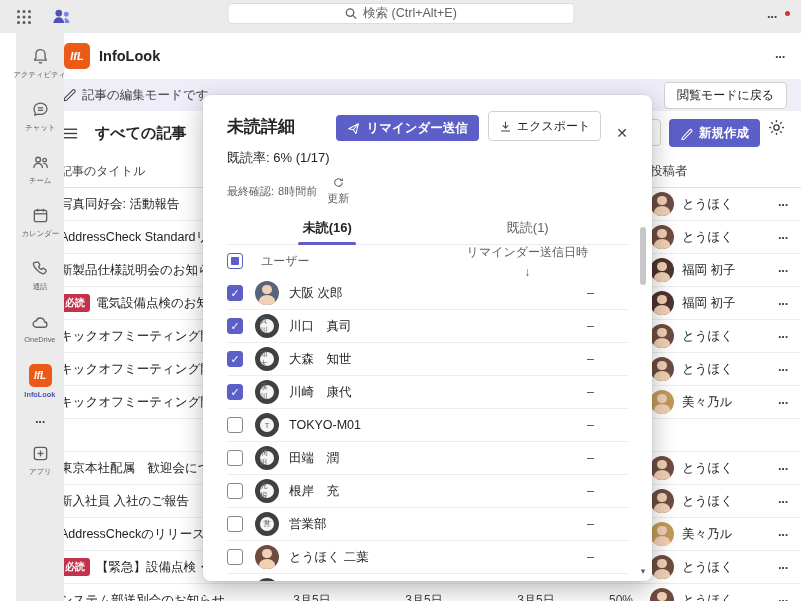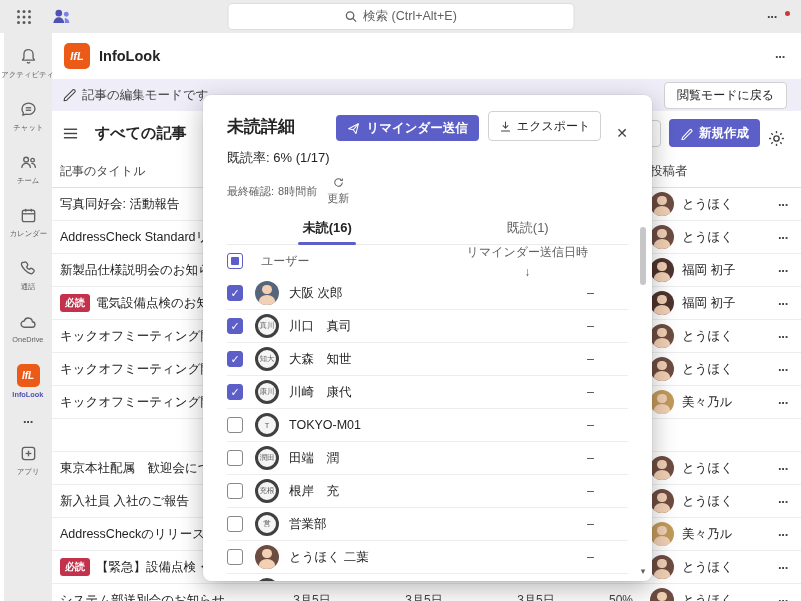--- a/index.html
+++ b/index.html
@@ -3,50 +3,50 @@
 <meta charset="utf-8">
 <style>
   * { margin:0; padding:0; box-sizing:border-box; }
   body { font-family:"Liberation Sans","DejaVu Sans",sans-serif; background:#fff; }
   .screen { position:relative; width:801px; height:601px; background:#fff; overflow:hidden; color:#242424; }
 
   
   .top-bar { position:absolute; top:0; left:0; right:0; height:33px; background:#ebebeb; display:flex; align-items:center; z-index:5; }
   .waffle { width:48px; display:flex; justify-content:center; cursor:pointer; }
   .teams-logo { width:22px; height:22px; margin-left:2px; }
-  .search-box { position:absolute; left:50%; top:4px; transform:translateX(-50%); width:345px; height:25px; background:#fff; border-radius:4px; display:flex; align-items:center; justify-content:center; gap:6px; color:#616161; font-size:12.5px; box-shadow:0 0 0 1px rgba(0,0,0,0.06); }
+  .search-box { position:absolute; left:50%; top:4px; transform:translateX(-50%); width:345px; height:19px; background:#fff; border-radius:4px; display:flex; align-items:center; justify-content:center; gap:6px; color:#616161; font-size:12.5px; box-shadow:0 0 0 1px rgba(0,0,0,0.06); }
   .topbar-right { position:absolute; right:10px; top:0; height:33px; display:flex; align-items:center; gap:14px; }
   .dots { color:#424242; font-weight:bold; letter-spacing:-1px; font-size:13px; }
   .avatar-photo { position:relative; border-radius:50%; overflow:hidden; flex:none; }
   .avatar-photo::before { content:""; position:absolute; top:16%; left:31%; width:38%; height:38%; border-radius:50%; background:#f1d0b4; }
   .avatar-photo::after { content:""; position:absolute; top:60%; left:17%; width:66%; height:52%; border-radius:50% 50% 0 0; background:#f1d0b4; }
   .me-avatar { width:25px; height:25px; background:#6d4c41; }
   .presence { position:absolute; right:-1px; bottom:-1px; width:9px; height:9px; border-radius:50%; background:#d13438; border:2px solid #ebebeb; z-index:2; }
 
   
-  .rail { position:absolute; top:33px; left:4px; width:48px; bottom:0; background:#ebebeb; display:flex; flex-direction:column; align-items:center; padding-top:4px; z-index:4; }
+  .rail { position:absolute; top:33px; left:16px; width:48px; bottom:0; background:#ebebeb; display:flex; flex-direction:column; align-items:center; padding-top:4px; z-index:4; }
   .rail-item { width:48px; height:53px; display:flex; flex-direction:column; align-items:center; justify-content:center; gap:3px; color:#616161; cursor:pointer; }
   .rail-item .cap { font-size:8px; white-space:nowrap; transform:scale(.92); color:#616161; }
   .rail-item.active .cap { color:#4f52b2; font-weight:bold; }
   .rail-item.small { height:26px; }
   .il-logo { display:flex; align-items:center; justify-content:center; background:#eb5a17; color:#fff; font-style:italic; font-weight:bold; border-radius:5px; }
   .il-logo.r { width:23px; height:23px; font-size:10px; }
   .il-logo.h { width:26px; height:26px; font-size:11px; }
 
   
   .main { position:absolute; top:33px; left:48px; right:0; bottom:0; background:#fff; }
   .app-header { height:46px; display:flex; align-items:center; padding:0 16px; }
   .app-title { font-size:14.5px; font-weight:bold; margin-left:9px; }
   .app-header .dots { margin-left:auto; }
   .edit-bar { height:32px; background:#efedf8; display:flex; align-items:center; padding:0 14px; }
   .edit-msg { font-size:12.5px; color:#424242; margin-left:6px; }
   .btn-outline { margin-left:auto; background:#fff; border:1px solid #d1d1d1; border-radius:4px; font-size:12px; color:#242424; padding:4px 12px; cursor:pointer; font-family:inherit; }
   .toolbar { height:44px; display:flex; align-items:center; padding:0 16px 0 14px; gap:8px; }
   .view-title { font-size:15px; font-weight:bold; margin-left:8px; }
-  .toolbar-right { margin-left:auto; display:flex; align-items:flex-end; gap:8px; }
+  .toolbar-right { margin-left:auto; display:flex; align-items:flex-start; gap:8px; }
   .dd-stub { width:90px; height:27px; border:1px solid #d1d1d1; border-radius:4px; background:#fff; display:flex; align-items:center; justify-content:flex-end; padding-right:9px; cursor:pointer; }
   .btn-primary { background:#5b5fc7; color:#fff; border:none; border-radius:4px; height:28px; padding:0 11px; font-size:12.5px; display:inline-flex; align-items:center; gap:6px; cursor:pointer; font-family:inherit; font-weight:bold; }
 
   
   .tbl-head, .art-row { display:flex; align-items:center; }
   .tbl-head { height:33px; border-bottom:1px solid #e0e0e0; color:#424242; font-size:12px; }
   .art-row { height:33px; border-bottom:1px solid #ededed; font-size:12.5px; cursor:pointer; }
   .c-title { flex:1 1 auto; min-width:0; padding-left:12px; display:flex; align-items:center; white-space:nowrap; overflow:hidden; }
   .c-mid { width:112px; text-align:center; font-size:12px; color:#424242; flex:none; }
   .c-pct { width:58px; text-align:center; font-size:12px; color:#424242; flex:none; }
@@ -71,21 +71,21 @@
   .m-tab.active::after { content:""; position:absolute; left:50%; transform:translateX(-50%); bottom:-1px; width:58px; height:3px; background:#5b5fc7; border-radius:3px; }
   .m-list-head { height:32px; display:flex; align-items:center; font-size:12px; color:#616161; }
   .m-list-head .col-user { margin-left:18px; }
   .m-list-head .col-rem { margin-left:auto; padding-right:40px; display:flex; gap:4px; align-items:center;flex-direction:column; }
   .cbx { width:16px; height:16px; border:1px solid #8a8886; border-radius:3px; background:#fff; flex:none; position:relative; cursor:pointer; }
   .cbx.checked { background:#5b5fc7; border-color:#5b5fc7; }
   .cbx.checked::after { content:"✓"; position:absolute; left:2.5px; top:0.5px; color:#fff; font-size:11px; }
   .cbx.partial { border-color:#5b5fc7; }
   .cbx.partial::after { content:""; position:absolute; left:3px; top:3px; width:8px; height:8px; background:#5b5fc7; border-radius:1px; }
   .m-row { height:33px; display:flex; align-items:center; border-bottom:1px solid #ededed; font-size:12.5px; }
-  .m-avatar-i { width:24px; height:24px; border-radius:50%; background:#f5f5f5; border:3px solid #404040; color:#616161; font-size:7.5px; display:flex; align-items:center; justify-content:center; margin-left:12px; flex:none; }
+  .m-avatar-i { width:24px; height:24px; border-radius:50%; background:#f5f5f5; border:5px solid #404040; color:#616161; font-size:7.5px; display:flex; align-items:center; justify-content:center; margin-left:12px; flex:none; }
   .m-avatar-p { width:24px; height:24px; margin-left:12px; }
   .m-name { margin-left:10px; white-space:nowrap; }
   .m-dash { margin-left:auto; padding-right:34px; color:#424242; }
   .m-scroll { position:absolute; right:4px; top:128px; bottom:22px; width:10px; }
   .m-thumb { position:absolute; top:4px; left:2px; width:6px; height:58px; background:#c7c7c7; border-radius:3px; cursor:pointer; }
   .m-down { position:absolute; right:3px; bottom:5px; width:12px; text-align:center; font-size:9px; color:#616161; cursor:pointer; }
   svg { display:block; }
 </style>
 </head>
 <body>

